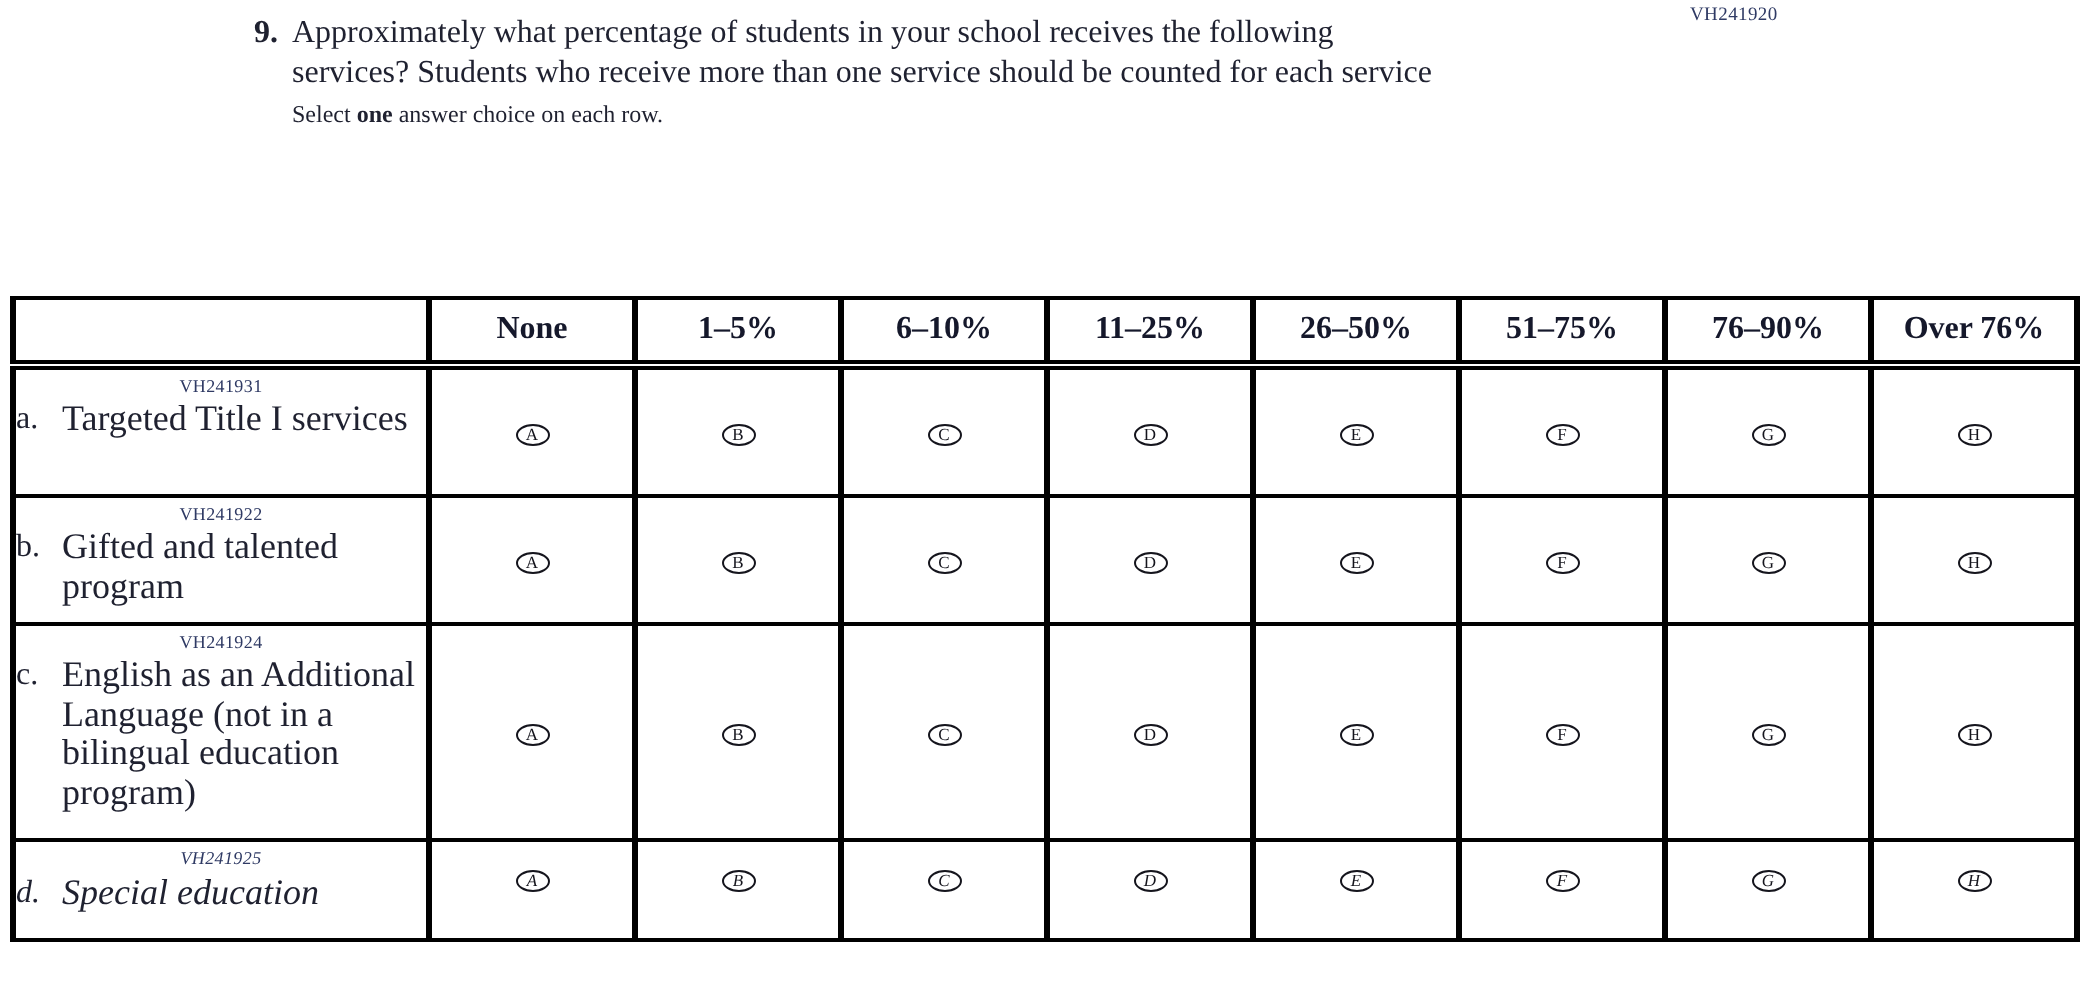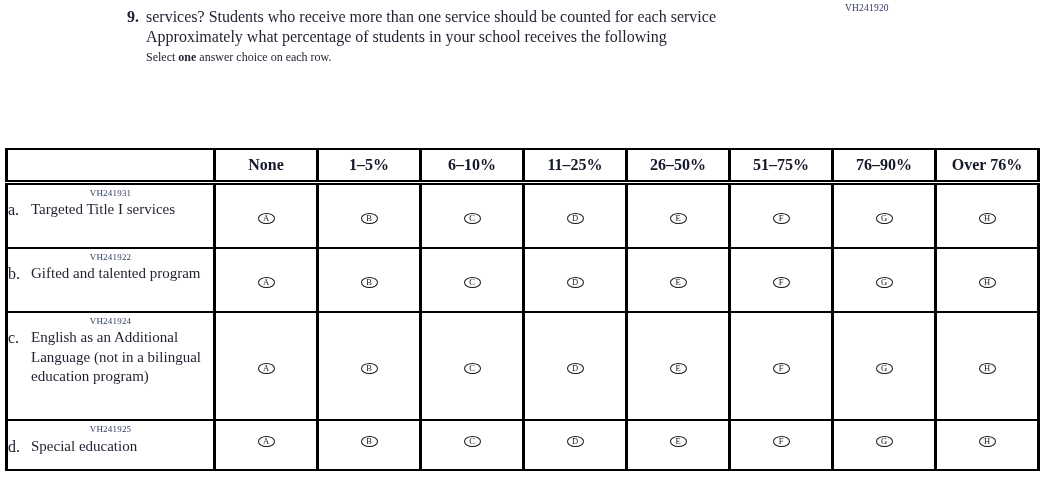--- a/index.html
+++ b/index.html
@@ -63,26 +63,26 @@
   .row-code {
     text-align: center;
     font-size: 9px;
     line-height: 10px;
     padding: 3px 0 0 0;
     color: #2f3a64;
     letter-spacing: 0.2px;
   }
   .label-line { display: flex; margin-top: 2px; }
   .marker { flex: 0 0 23px; font-size: 16px; line-height: 19.5px; }
-  .label-text { font-size: 15px; line-height: 19.5px; }
+  .label-text { font-size: 18px; line-height: 19.5px; }
   td.bc { text-align: center; vertical-align: middle; }
   tr.row-a td { height: 62px; }
   tr.row-b td { height: 62px; }
   tr.row-c td { height: 106px; }
-  tr.row-d td { height: 39px; }
+  tr.row-d td { height: 39px; font-style: italic; }
 
   .bubble {
     display: inline-flex;
     width: 17px;
     height: 11px;
     border: 1.3px solid #15151d;
     border-radius: 50%;
     align-items: center;
     justify-content: center;
     font-size: 8.5px;
@@ -99,22 +99,22 @@
 <body>
 
 <div id="page">
 
   <div class="form-code">VH241920</div>
 
   <div class="question">
     <div class="q-row">
       <div class="q-number">9.</div>
       <div class="q-lines">
+        <div>Approximately what percentage of students in your school receives the following</div>
         <div>services? Students who receive more than one service should be counted for each service</div>
-        <div>Approximately what percentage of students in your school receives the following</div>
         <div class="q-instruction"><span>Select </span><span class="bold">one</span><span> answer choice on each row.</span></div>
       </div>
     </div>
   </div>
 
   <div class="grid-wrap">
     <table class="grid">
       <colgroup>
         <col style="width:208px">
         <col style="width:103px">

